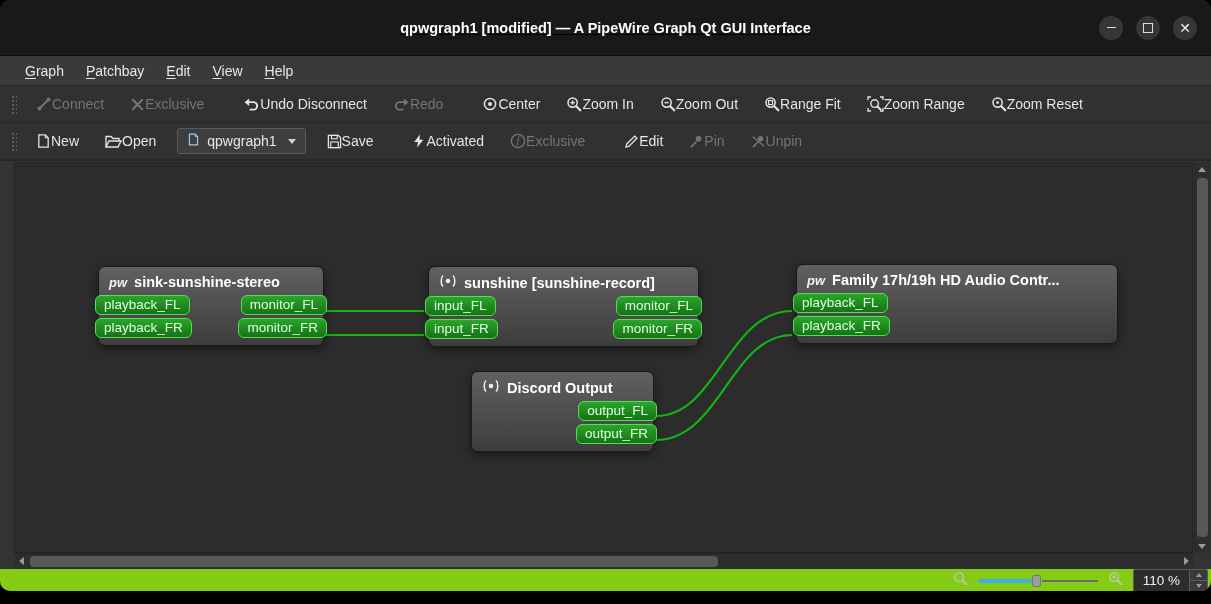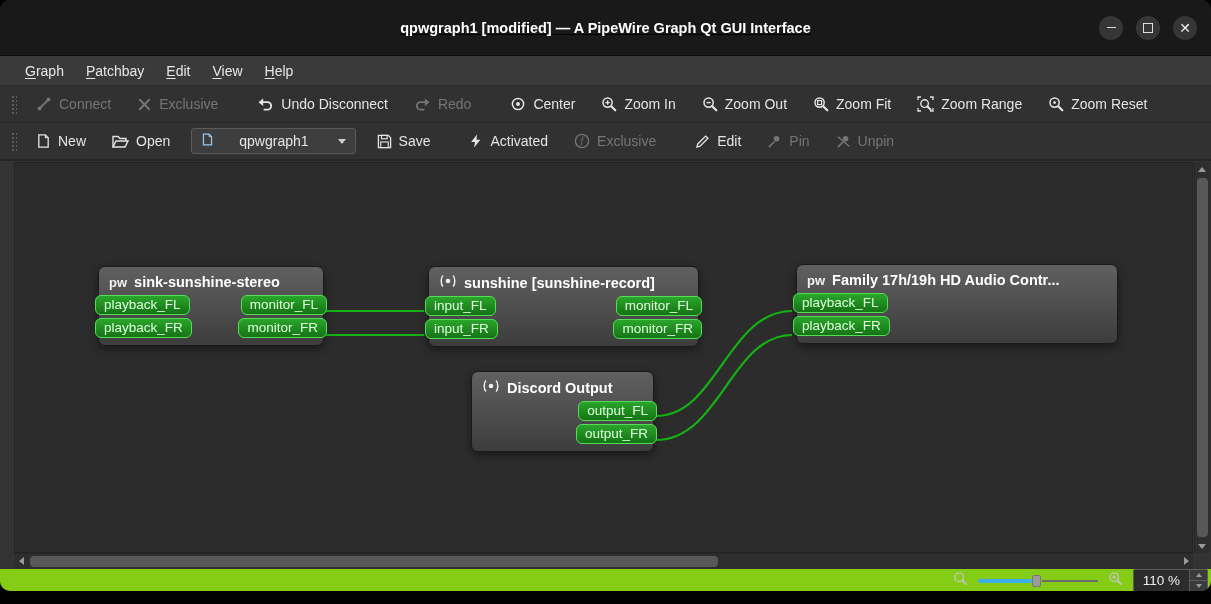--- a/index.html
+++ b/index.html
@@ -13,33 +13,33 @@
   .wbtn .sq{width:8px;height:8px;border:1.3px solid #ddd;display:block;}
   .wbtn .mn{width:9px;height:1.6px;background:#ddd;display:block;}
   .wbtn .cl{font-size:14px;line-height:1;color:#eee;}
   
   .menubar{height:30px;background:#3a3a3a;display:flex;align-items:stretch;padding-left:14px;border-bottom:1px solid #2a2a2a;box-sizing:border-box;}
   .menu-item{display:flex;align-items:center;padding:0 11px;color:#e6e6e6;font-size:14px;cursor:default;}
   .menu-item u{text-underline-offset:2px;}
   
   .toolbar{height:37px;background:#313131;display:flex;align-items:center;padding-left:8px;border-bottom:1px solid #272727;box-sizing:border-box;}
   .handle{width:7px;height:20px;margin:0 6px 0 2px;background-image:radial-gradient(#5d5d5d 34%,transparent 36%);background-size:4px 4px;background-position:1px 1px;}
-  .tbtn{display:flex;align-items:center;gap:7px;padding:5px 10px;margin:0 3px;color:#e4e4e4;font-size:14px;border-radius:3px;cursor:default;white-space:nowrap;}
+  .tbtn{display:flex;align-items:center;padding:5px 10px;margin:0 3px;color:#e4e4e4;font-size:14px;border-radius:3px;cursor:default;white-space:nowrap;}
   .tbtn.disabled{color:#757575;}
   .tbtn svg{display:block;}
   .grp{margin-left:16px;}
-  .combo{display:flex;align-items:center;gap:25px;margin:0 8px;padding:3px 9px;background:#3e3e3e;border:1px solid #5a5a5a;border-radius:3px;color:#e6e6e6;font-size:14px;cursor:default;}
+  .combo{display:flex;align-items:center;gap:7px;margin:0 8px;padding:3px 9px;background:#3e3e3e;border:1px solid #5a5a5a;border-radius:3px;color:#e6e6e6;font-size:14px;cursor:default;}
   .caret-down{width:0;height:0;border-left:4px solid transparent;border-right:4px solid transparent;border-top:5px solid #cfcfcf;margin-left:4px;}
   
   .central{position:relative;height:409px;background:#333;border-top:1px solid #262626;box-sizing:border-box;}
   .canvas{position:absolute;left:14px;top:1px;right:18px;bottom:16px;background:#2c2c2c;border:1px solid #242424;overflow:hidden;}
   .wires{position:absolute;left:0;top:0;pointer-events:none;}
   .node{position:absolute;background:linear-gradient(180deg,#606060,#3d3d3d);border:1px solid #1a1a1a;border-radius:7px;box-shadow:0 3px 9px rgba(0,0,0,.45);}
   .node-title{display:flex;align-items:center;gap:7px;padding:7px 10px 4px;color:#fff;font-weight:bold;font-size:14.5px;white-space:nowrap;overflow:hidden;}
-  .pwicon{color:#f2f2f2;font-size:13px;font-weight:bold;letter-spacing:0;}
+  .pwicon{color:#f2f2f2;font-size:13px;font-weight:bold;letter-spacing:0;font-style:italic;}
   .ports{display:flex;justify-content:space-between;padding:1px 0 7px;}
   .pcol{display:flex;flex-direction:column;gap:3px;}
   .pcol.left{align-items:flex-start;margin-left:-4px;}
   .pcol.right{align-items:flex-end;margin-right:-4px;margin-left:auto;}
   .port{background:linear-gradient(180deg,#2aa52a,#157315);border:1px solid #55dd55;border-radius:6px;color:#dfffdf;font-size:13.5px;padding:1px 8px 2px;white-space:nowrap;cursor:default;}
   
   .vscroll{position:absolute;right:1px;top:1px;width:16px;bottom:16px;background:#2e2e2e;border-left:1px solid #262626;box-sizing:border-box;}
   .vthumb{position:absolute;left:2px;right:2px;top:16px;bottom:16px;background:#585858;border-radius:4px;}
   .hscroll{position:absolute;left:14px;right:18px;bottom:0;height:16px;background:#2e2e2e;border-top:1px solid #262626;box-sizing:border-box;}
   .hthumb{position:absolute;top:2px;bottom:2px;left:16px;width:688px;background:#585858;border-radius:4px;}
@@ -178,21 +178,21 @@
     </div>
 
     <div class="tbtn">
       <span>
           <svg width="16" height="16" viewBox="0 0 16 16">
             <circle cx="6.6" cy="6.6" r="4.6" fill="none" stroke="currentColor" stroke-width="1.5"></circle>
             <line x1="10.2" y1="10.2" x2="14.3" y2="14.3" stroke="currentColor" stroke-width="2.2" stroke-linecap="round"></line>
             <rect x="4.6" y="4.6" width="4" height="4" fill="none" stroke="currentColor" stroke-width="1.2"></rect>
           </svg>
         </span>
-      <span>Zoom Fit</span>
+      <span>Range Fit</span>
     </div>
 
     <div class="tbtn">
       <span>
           <svg width="17" height="16" viewBox="0 0 17 16">
             <path d="M1 4 V1 H4 M13 1 H16 V4 M16 12 V15 H13 M4 15 H1 V12" fill="none" stroke="currentColor" stroke-width="1.3"></path>
             <circle cx="7.6" cy="7.6" r="3.8" fill="none" stroke="currentColor" stroke-width="1.4"></circle>
             <line x1="10.5" y1="10.5" x2="13.5" y2="13.5" stroke="currentColor" stroke-width="2" stroke-linecap="round"></line>
           </svg>
         </span>

